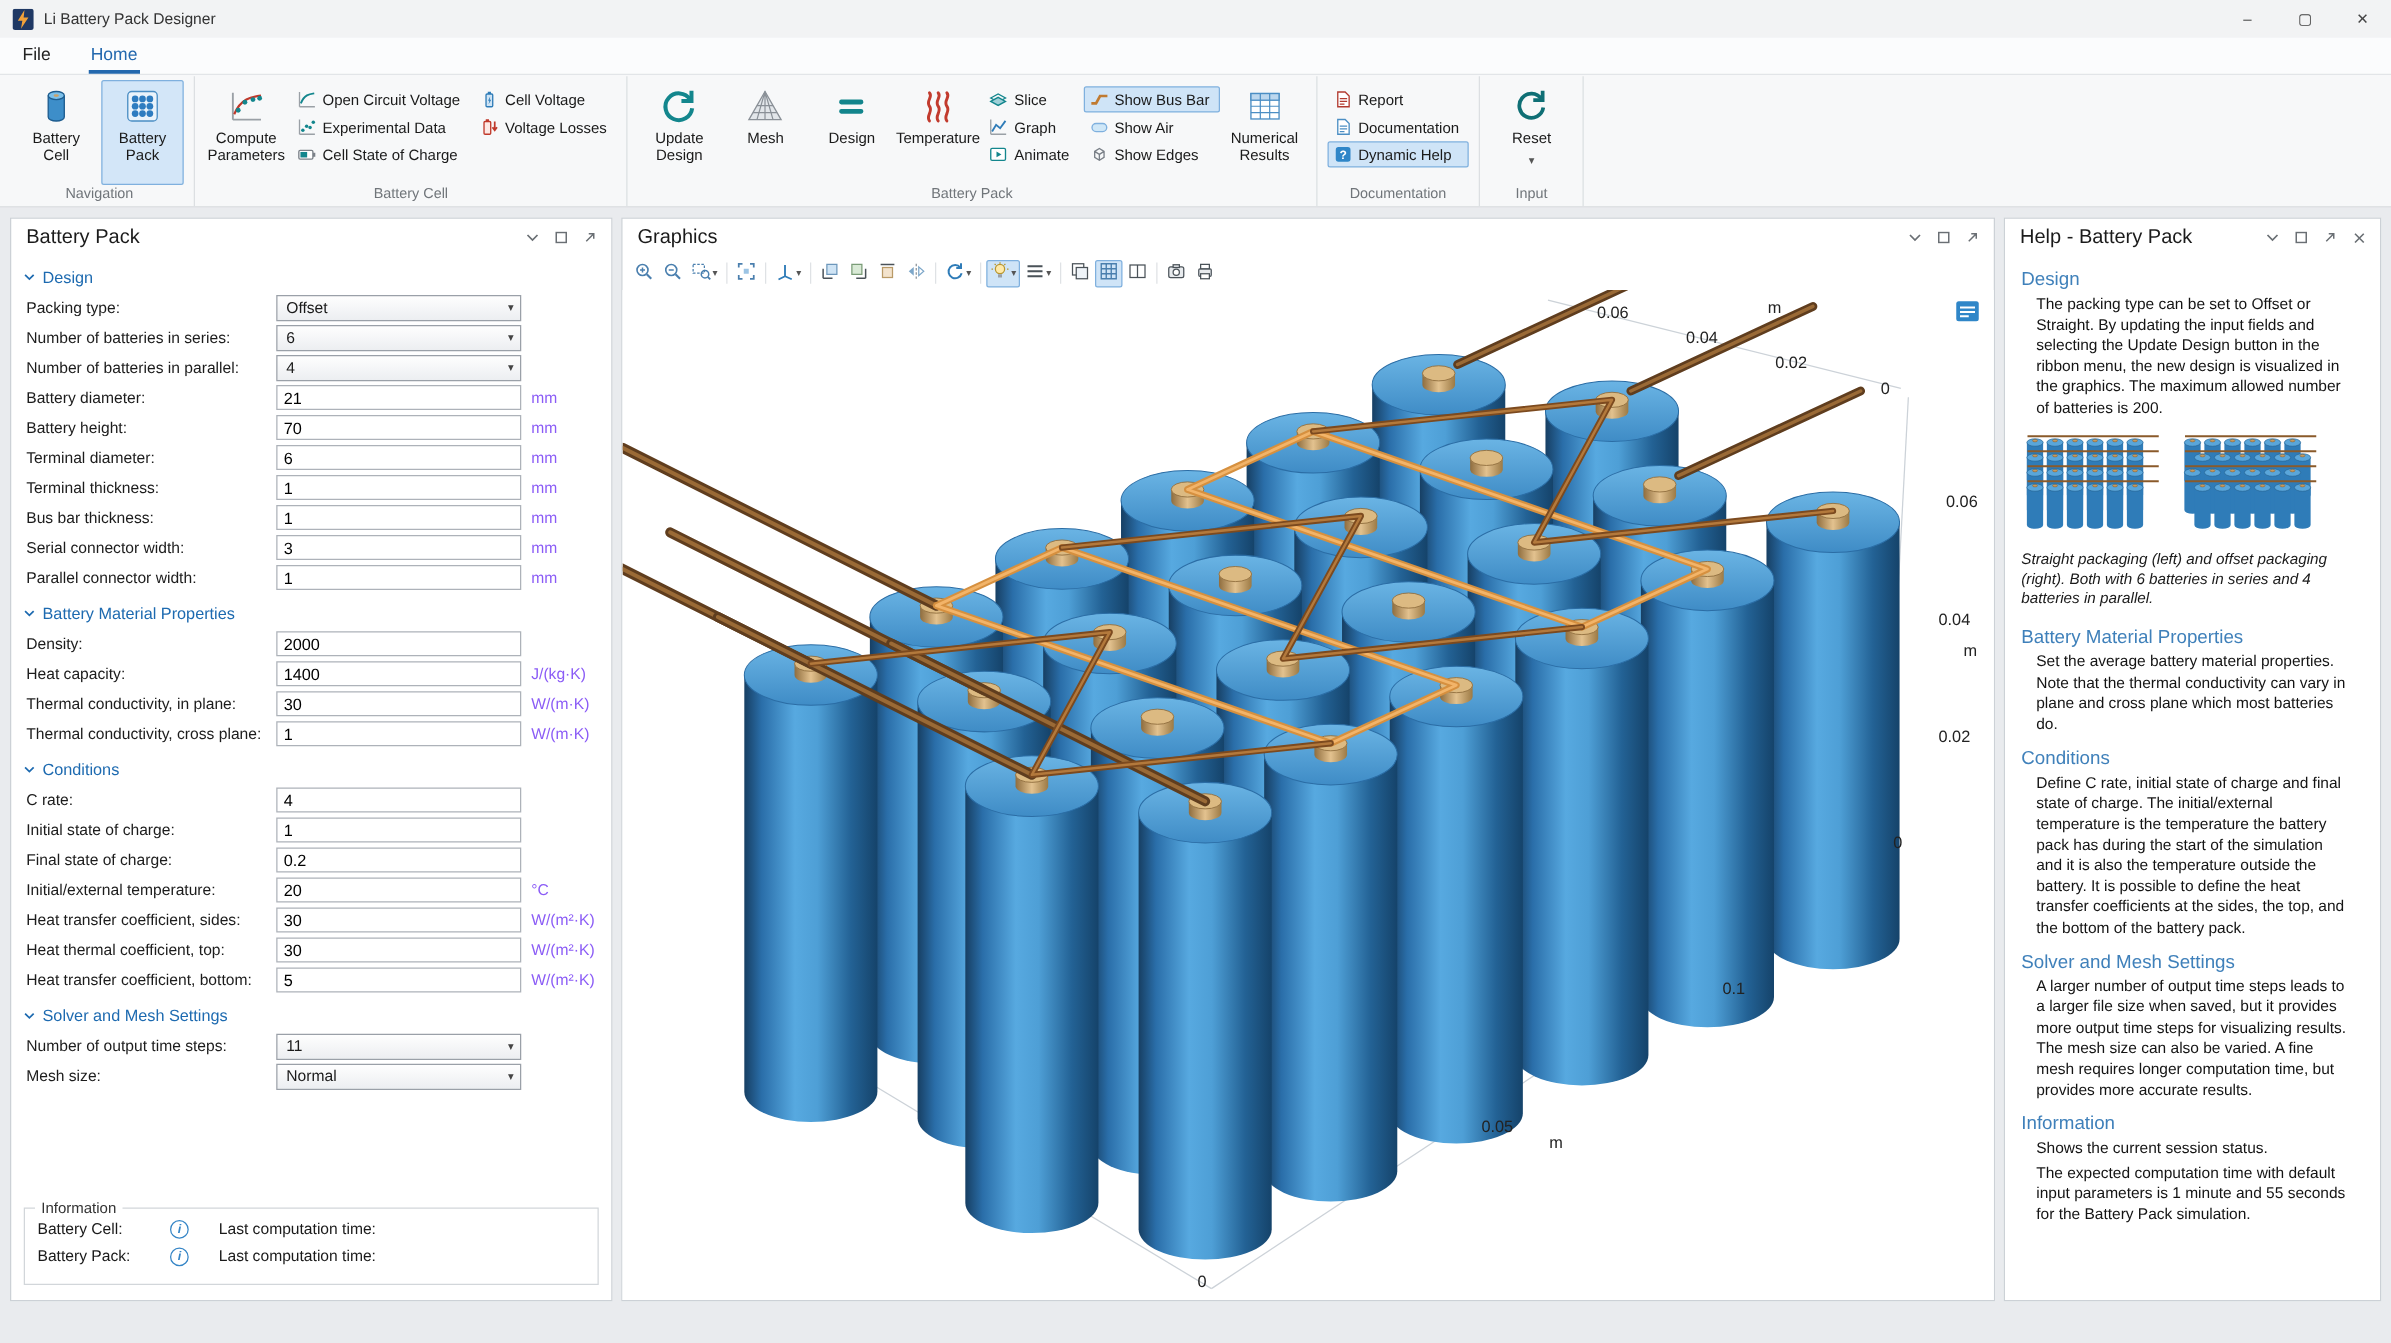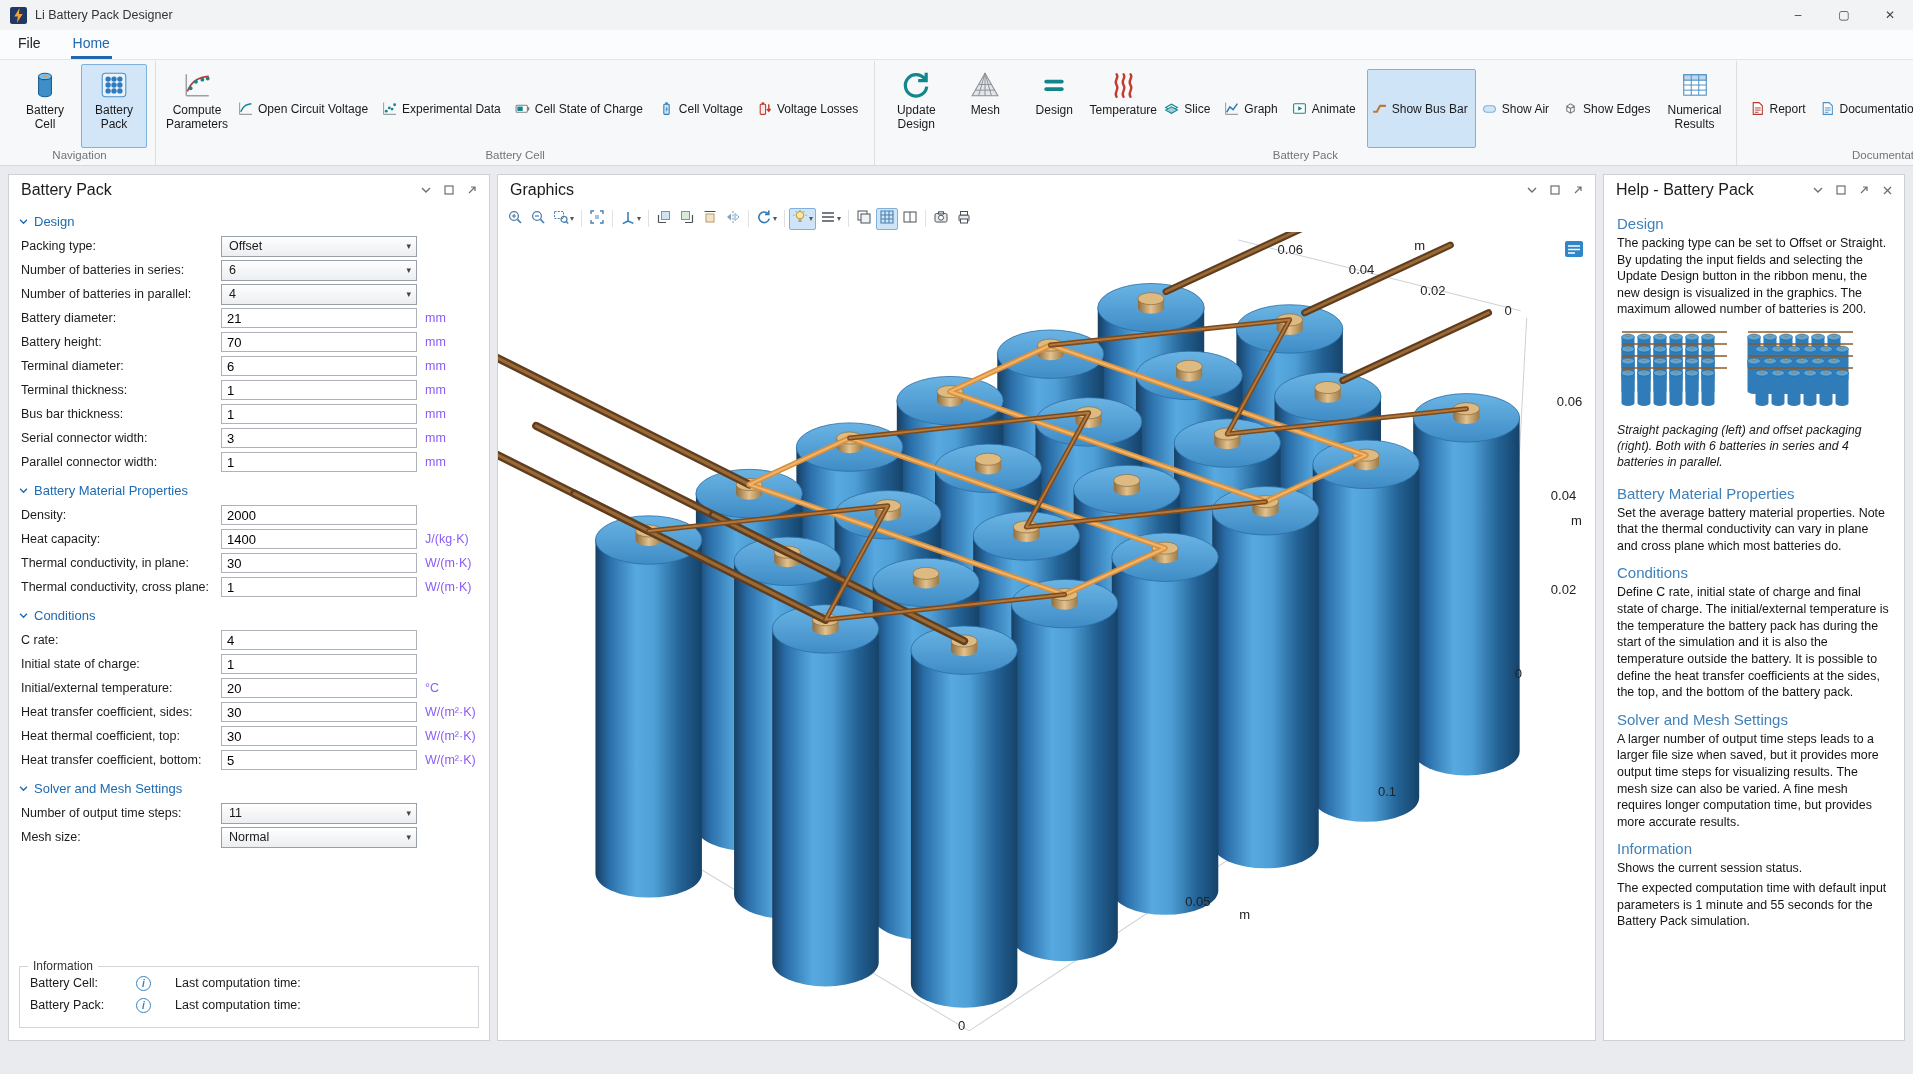--- a/index.html
+++ b/index.html
@@ -20,21 +20,21 @@
 .menu-tab.active{color:#2368ae;border-bottom-color:#2368ae}
 
 
 .ribbon{height:106px;background:#f7f8f9;border-bottom:1px solid #d7dadd;display:flex;padding:1px 4px 0}
 .rgroup{display:flex;flex-direction:column;border-right:1px solid #dcdfe2;padding:0 4px}
 .rgroup-content{flex:1;display:flex;align-items:stretch;gap:3px;padding:3px 4px 0}
 .rgroup-label{text-align:center;font-size:11.5px;color:#70757a;padding:1px 8px 4px}
 .rbtn-big{display:flex;flex-direction:column;align-items:center;width:66px;padding:5px 2px 2px;gap:4px;border-radius:2px;font-size:12px;line-height:1.15;text-align:center}
 .rbtn-big.selected{background:#d3e6f8;border-color:#7fb0de}
 .icon28{width:30px;height:30px;display:flex;flex:none}
-.rcol{display:flex;flex-direction:row;gap:1px;padding-top:5px}
+.rcol{display:flex;flex-direction:column;gap:1px;padding-top:5px}
 .rbtn-small{display:flex;align-items:center;gap:5px;font-size:12px;padding:2px 7px 2px 4px;border-radius:2px;white-space:nowrap}
 .rbtn-small.selected{background:#cfe4f7;border-color:#7fb0de}
 .icon16{width:15px;height:15px;display:flex;flex:none}
 .reset-dd{font-size:9px;color:#555;margin-top:1px}
 
 
 .workspace{display:flex;gap:7px;padding:8px 8px 0;height:875px;align-items:stretch}
 .panel{background:#fff;border:1px solid #ccd1d6;display:flex;flex-direction:column;min-width:0}
 .panel-header{height:30px;display:flex;align-items:center;padding:0 8px 0 12px;flex:none}
 .panel-title{font-size:16px;color:#1b1b1b;white-space:nowrap}
@@ -66,21 +66,21 @@
 .gbtn.active{background:#cfe4f7;border-color:#7fb0de}
 .gbtn .dd{font-size:8px;color:#555;margin-left:1px}
 .gsep{width:1px;height:17px;background:#dfe2e5;margin:0 3px;flex:none}
 .scene{flex:1;position:relative;overflow:hidden;background:#fff}
 .scene svg.main{position:absolute;inset:0;width:100%;height:100%}
 .scene-fab{position:absolute;top:7px;right:10px;width:22px;height:20px;display:flex;align-items:center;justify-content:center}
 
 
 .help-body{flex:1;overflow:hidden;padding:0 13px 10px}
 .help-h{color:#3f80ba;font-size:15px;margin:10px 0 3px}
-.help-p{font-size:12.4px;line-height:1.34;margin:3px 0;color:#141414}
+.help-p{font-size:12.4px;line-height:1.34;margin:3px 12px;color:#141414}
 .help-caption{font-style:italic;font-size:12.2px;line-height:1.3;margin:14px 0}
 .thumbs{display:flex;gap:8px;margin:7px 0 3px}
 .thumbs svg{border:0}
 </style>
 </head>
 <body>
 
 <div class="titlebar">
   <span class="app-icon">
     <svg viewBox="0 0 16 16" width="17" height="17">
@@ -509,20 +509,24 @@
           <span>Conditions</span>
         </div>
         <div class="rows">
             <div class="frow">
               <label class="flabel">C rate:</label>
               <input class="finput" value="4" style="">
             </div>
             <div class="frow">
               <label class="flabel">Initial state of charge:</label>
               <input class="finput" value="1" style="">
+            </div>
+            <div class="frow">
+              <label class="flabel">Final state of charge:</label>
+              <input class="finput" value="0.2" style="">
             </div>
             <div class="frow">
               <label class="flabel">Initial/external temperature:</label>
               <input class="finput" value="20" style="">
               <span class="funit">°C</span>
             </div>
             <div class="frow">
               <label class="flabel">Heat transfer coefficient, sides:</label>
               <input class="finput" value="30" style="">
               <span class="funit">W/(m²·K)</span>

